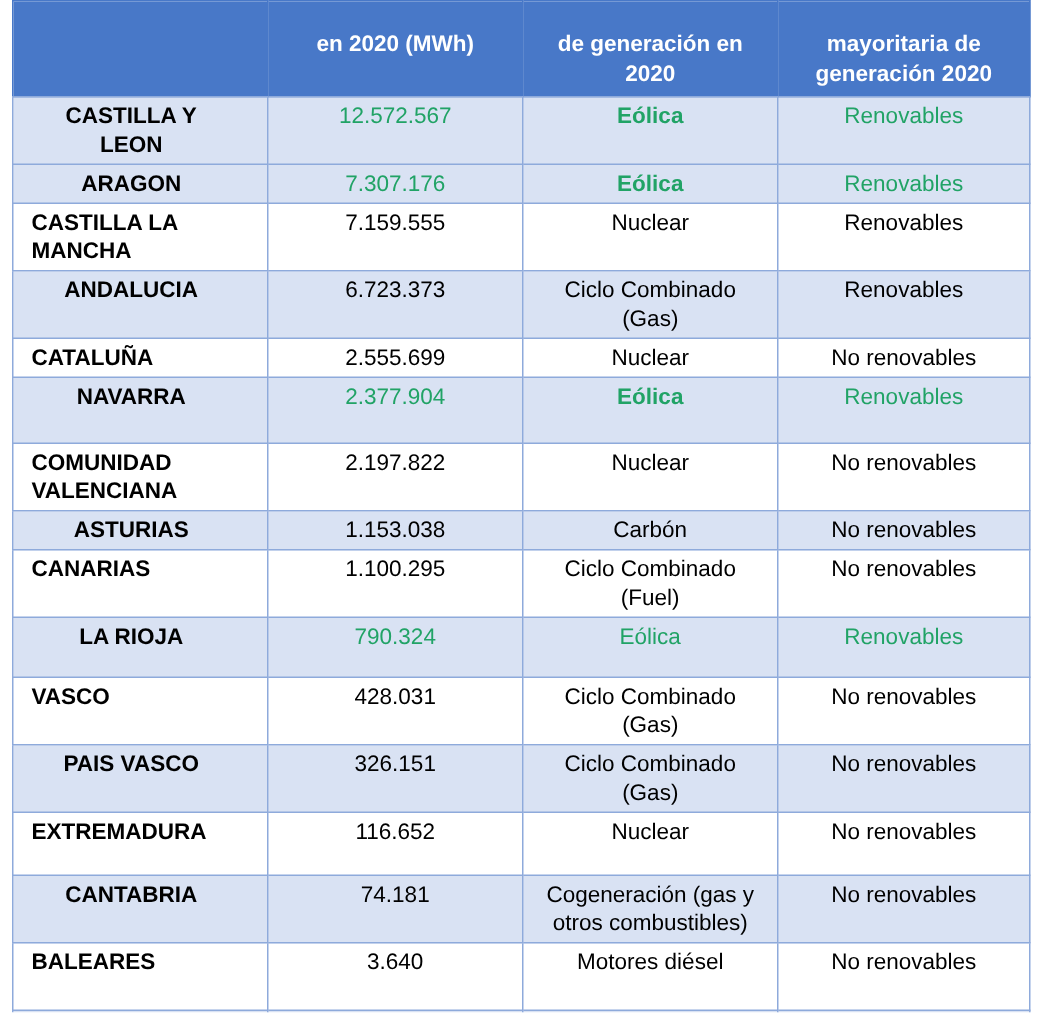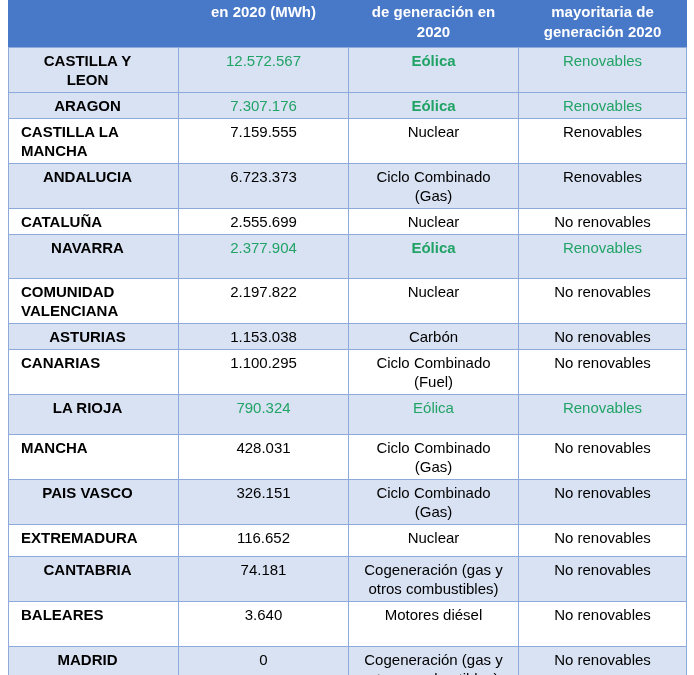--- a/index.html
+++ b/index.html
@@ -18,21 +18,21 @@
   }
   table.gen-table{
     border-collapse:collapse;table-layout:fixed;
     position:absolute;left:8px;top:0;width:678px;
   }
   col.c1{width:170px;} col.c2{width:170px;} col.c3{width:170px;} col.c4{width:168px;}
   thead th{
     background:var(--header-bg);color:var(--header-text);
     font-weight:bold;font-size:15px;line-height:20px;
     text-align:center;vertical-align:top;
-    padding:1px 14px 4px;
+    padding:19px 14px 4px;
     border:1px solid var(--header-bg);
     border-bottom:1px solid var(--border);
     height:47px;box-sizing:border-box;
   }
   tbody td{
     border:1px solid var(--border);
     vertical-align:top;text-align:center;
     font-size:15px;line-height:19px;color:var(--text);
     padding:3px 15px 3px;box-sizing:border-box;
     background:#FFFFFF;
@@ -119,32 +119,32 @@
           <td class="fuel">Ciclo Combinado (Fuel)</td>
           <td class="tech">No renovables</td>
         </tr>
         <tr class="band" style="height: 40px;">
           <td class="region">LA RIOJA</td>
           <td class="value green">790.324</td>
           <td class="fuel green">Eólica</td>
           <td class="tech green">Renovables</td>
         </tr>
         <tr style="height: 44px;">
-          <td class="region">MANCHA</td>
+          <td class="region">VASCO</td>
           <td class="value">428.031</td>
           <td class="fuel">Ciclo Combinado (Gas)</td>
           <td class="tech">No renovables</td>
         </tr>
         <tr class="band" style="height: 44px;">
           <td class="region">PAIS VASCO</td>
           <td class="value">326.151</td>
           <td class="fuel">Ciclo Combinado (Gas)</td>
           <td class="tech">No renovables</td>
         </tr>
-        <tr style="height: 32px; margin-left: 32px;">
+        <tr style="height: 42px; margin-left: 32px;">
           <td class="region">EXTREMADURA</td>
           <td class="value">116.652</td>
           <td class="fuel">Nuclear</td>
           <td class="tech">No renovables</td>
         </tr>
         <tr class="band" style="height: 42px;">
           <td class="region">CANTABRIA</td>
           <td class="value">74.181</td>
           <td class="fuel">Cogeneración (gas y otros combustibles)</td>
           <td class="tech">No renovables</td>

